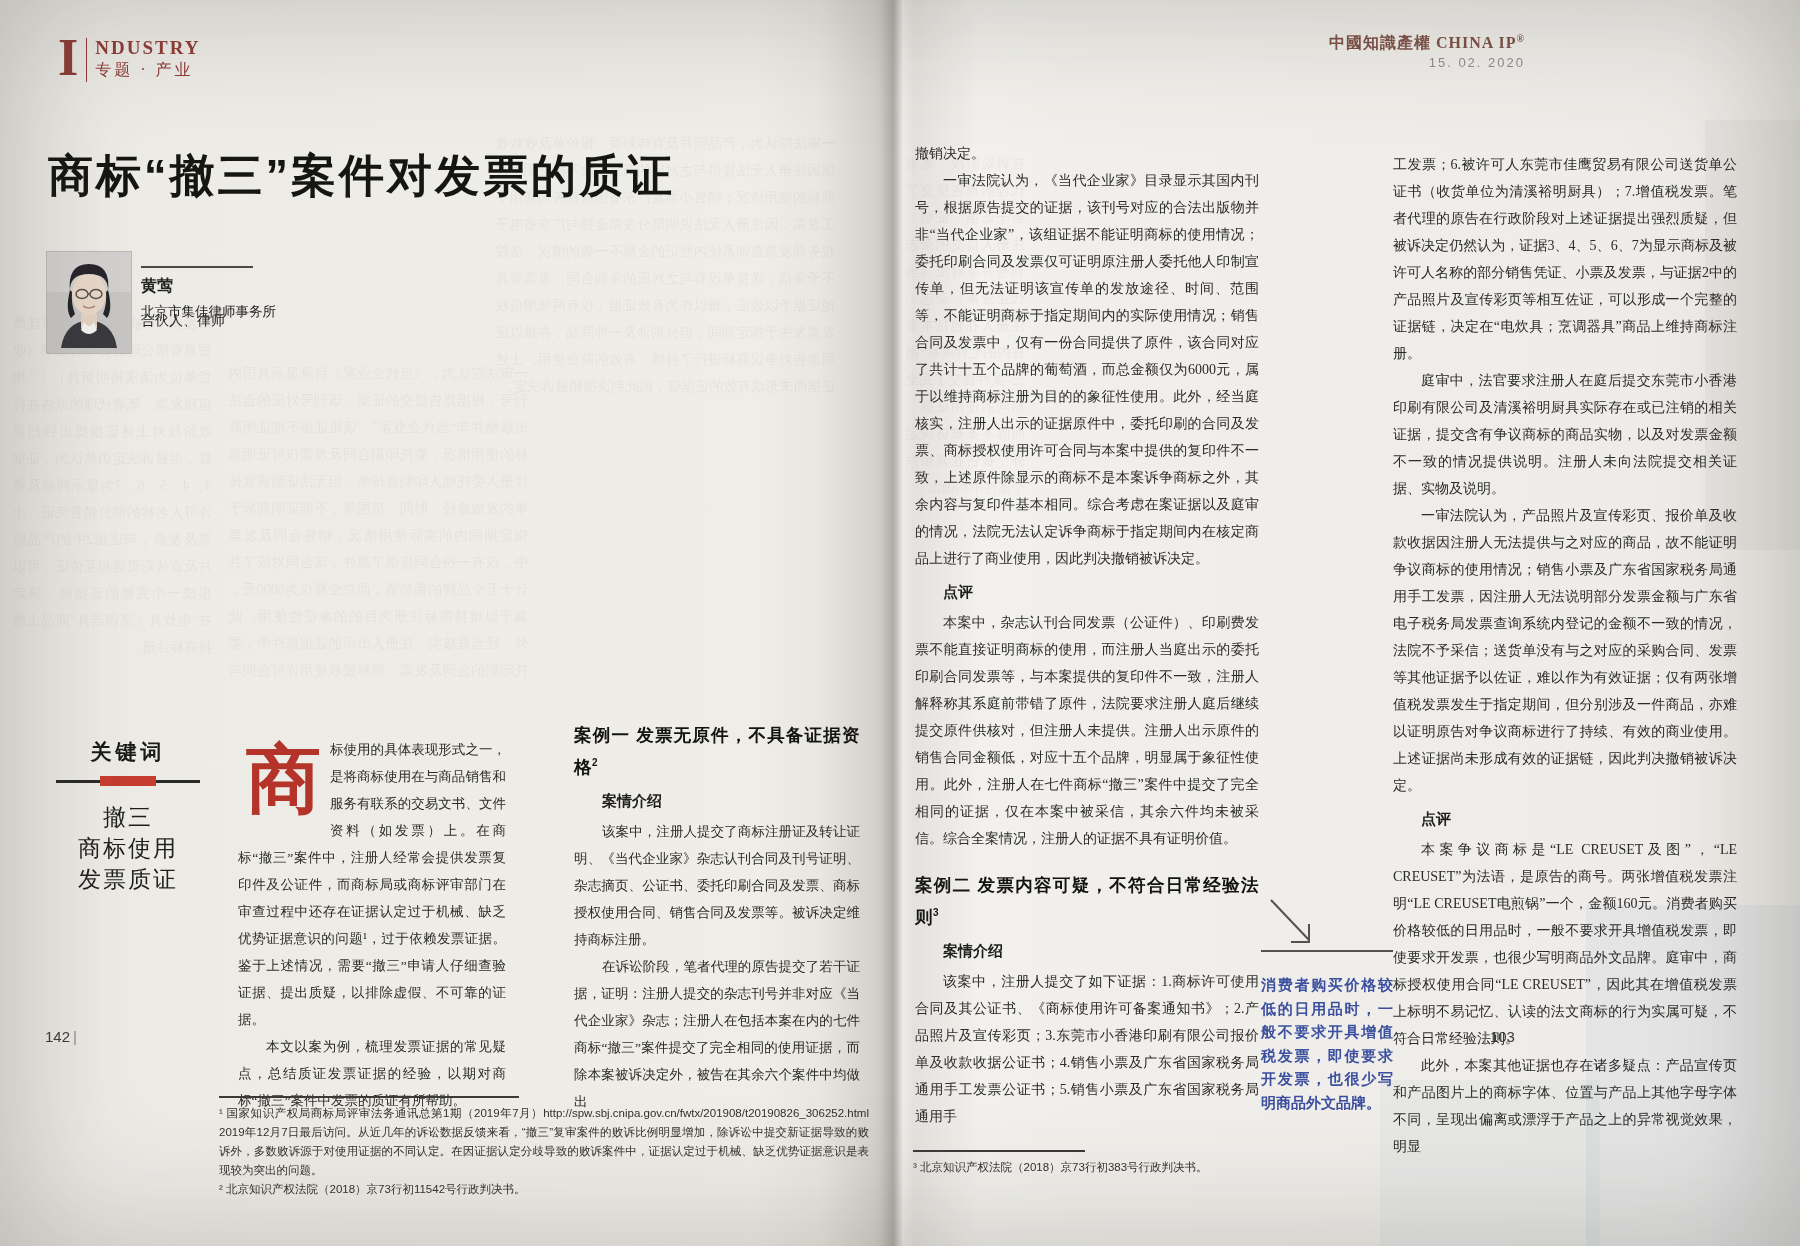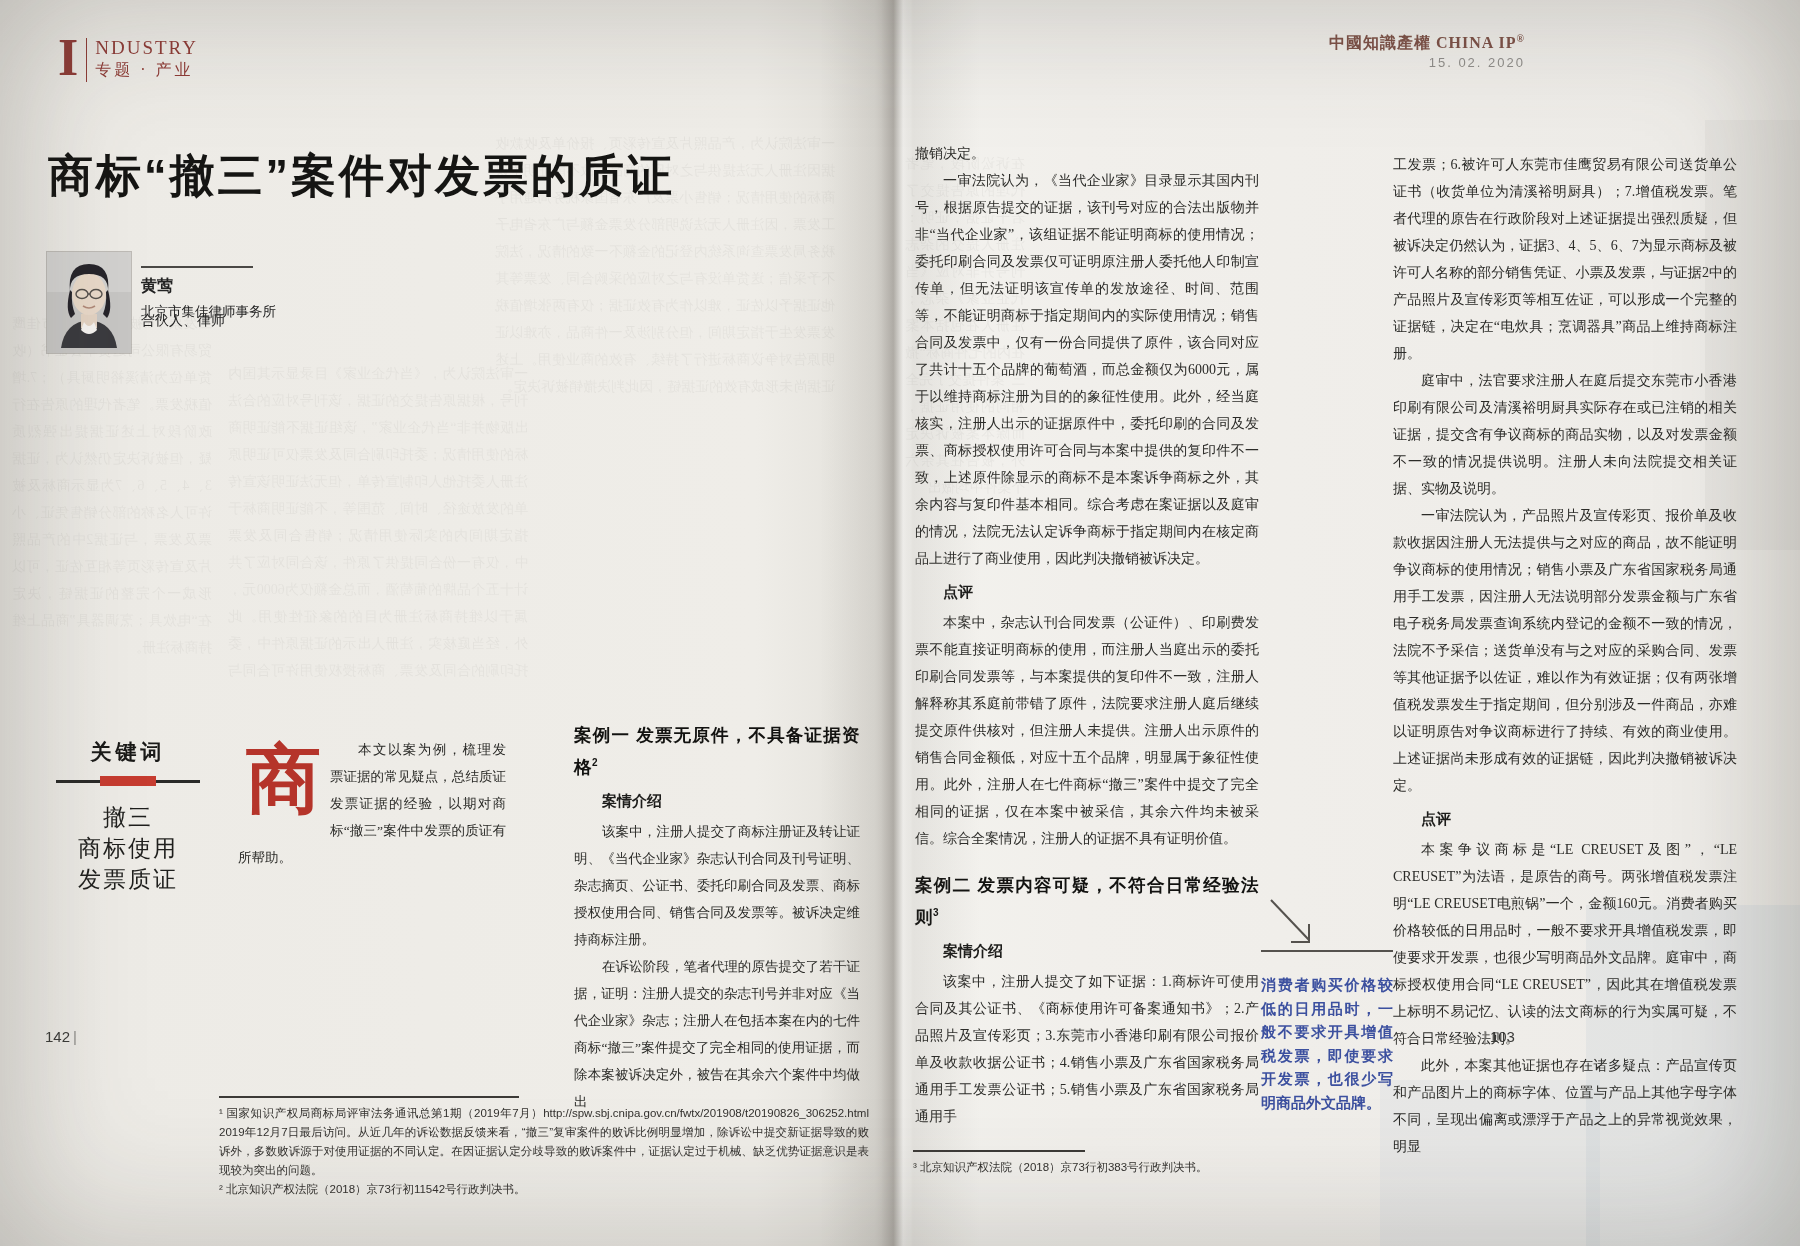--- a/index.html
+++ b/index.html
@@ -20,21 +20,21 @@
     padding-left:28px;margin:6px 0 4px 0;color:#1d1d1b;}
   .case-hd{font-family:"Liberation Sans","DejaVu Sans",sans-serif;font-weight:bold;font-size:17.5px;
     color:#121210;margin:20px 0 6px 0;letter-spacing:.5px;}
   .case-sub{font-family:"Liberation Sans","DejaVu Sans",sans-serif;font-weight:bold;font-size:15px;
     padding-left:28px;margin:4px 0 4px 0;color:#1d1d1b;}
   sup{font-size:10px;}
   
   .eyebrow{top:32px;left:58px;color:#8e3b36;}
   .eyebrow .big-i{font-size:52px;line-height:52px;font-weight:bold;float:left;margin-right:8px;}
   .eyebrow .stack{float:left;border-left:1.5px solid #8e3b36;padding-left:8px;margin-top:6px;}
-  .eyebrow .rest{font-size:19px;letter-spacing:2px;font-weight:normal;display:block;line-height:20px;}
+  .eyebrow .rest{font-size:19px;letter-spacing:2px;font-weight:bold;display:block;line-height:20px;}
   .eyebrow .subt{font-size:16px;letter-spacing:3px;display:block;line-height:24px;}
   .title{top:146px;left:48px;width:740px;font-family:"Liberation Sans","DejaVu Sans",sans-serif;
     font-weight:900;font-size:45px;letter-spacing:3px;color:#151513;}
   
   .photo{top:252px;left:47px;width:84px;height:101px;background:#c9c8c6;overflow:hidden;
     box-shadow:0 0 0 1px rgba(120,115,110,.4);}
   .auth-rule{top:266px;left:141px;width:112px;height:2px;background:#4a4845;}
   .auth-name{top:276px;left:141px;font-size:16px;font-weight:bold;}
   .auth-org{top:303px;left:141px;font-size:13.5px;}
   .auth-role{top:312px;left:141px;font-size:14px;}
@@ -134,20 +134,21 @@
         <div class="line"></div>
           <div class="red"></div>
       </div>
       <div class="item">撤三</div>
       <div class="item">商标使用</div>
       <div class="item">发票质证</div>
     </div>
 
     <div class="abs col1 body-l">
       <span class="dropcap hei">商</span>
+      <p>标使用的具体表现形式之一，是将商标使用在与商品销售和服务有联系的交易文书、文件资料（如发票）上。在商标“撤三”案件中，注册人经常会提供发票复印件及公证件，而商标局或商标评审部门在审查过程中还存在证据认定过于机械、缺乏优势证据意识的问题¹，过于依赖发票证据。鉴于上述情况，需要“撤三”申请人仔细查验证据、提出质疑，以排除虚假、不可靠的证据。</p>
       <p class="ind">本文以案为例，梳理发票证据的常见疑点，总结质证发票证据的经验，以期对商标“撤三”案件中发票的质证有所帮助。</p>
     </div>
 
     <div class="abs col2 body-l">
       <div class="case-hd" style="margin-top:0;">
         <span>案例一 发票无原件，不具备证据资格</span><sup>2</sup>
       </div>
       <div class="case-sub">案情介绍</div>
       <p class="ind">该案中，注册人提交了商标注册证及转让证明、《当代企业家》杂志认刊合同及刊号证明、杂志摘页、公证书、委托印刷合同及发票、商标授权使用合同、销售合同及发票等。被诉决定维持商标注册。</p>
       <p class="ind">在诉讼阶段，笔者代理的原告提交了若干证据，证明：注册人提交的杂志刊号并非对应《当代企业家》杂志；注册人在包括本案在内的七件商标“撤三”案件提交了完全相同的使用证据，而除本案被诉决定外，被告在其余六个案件中均做出</p>

